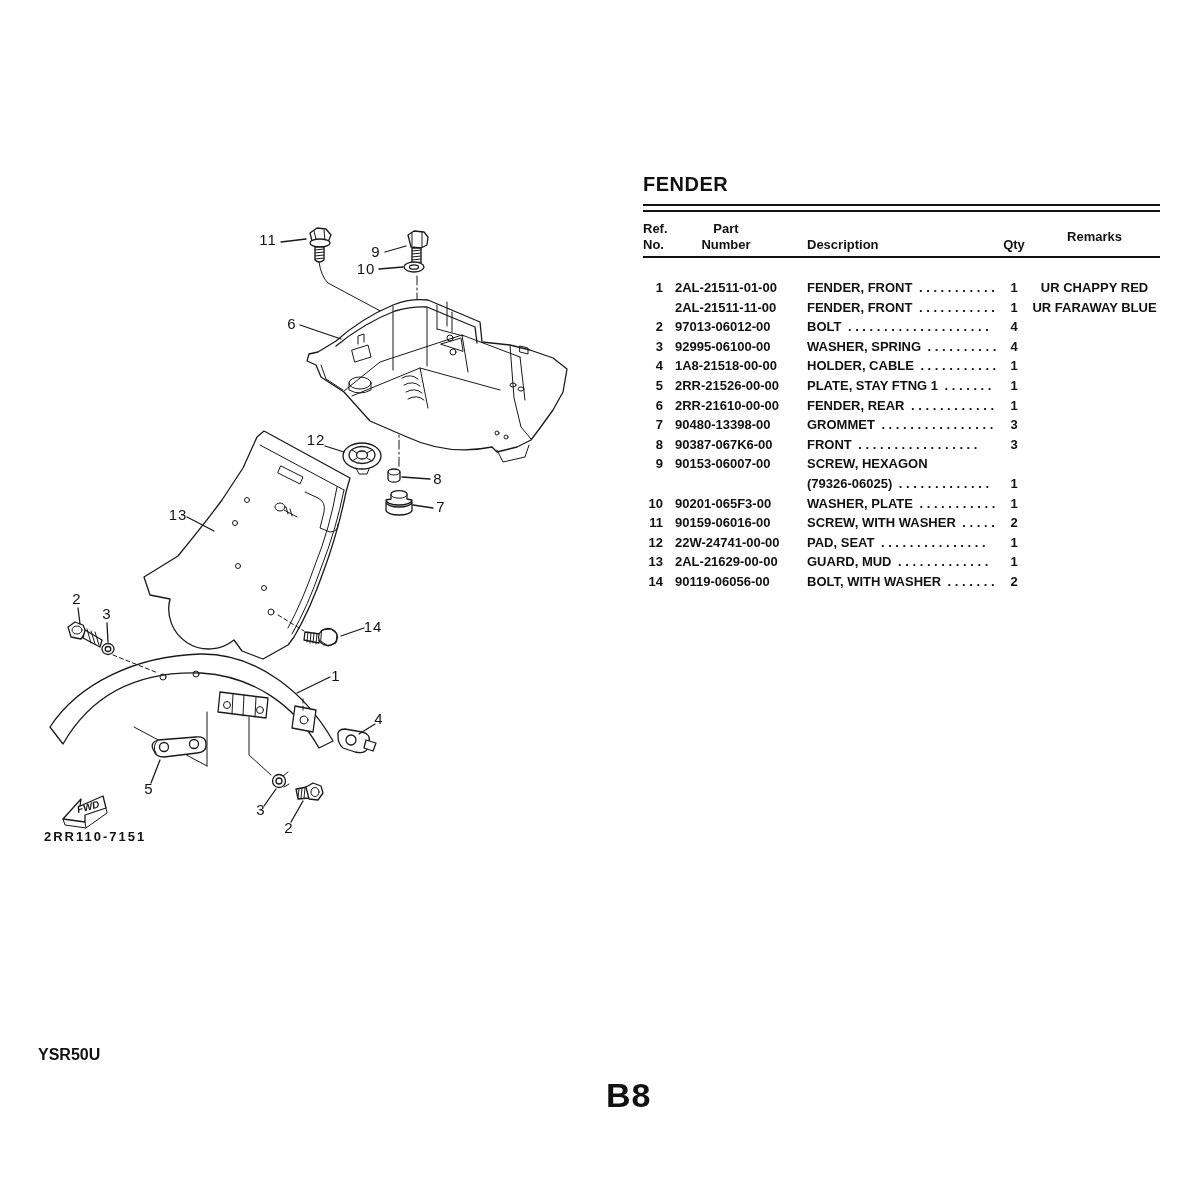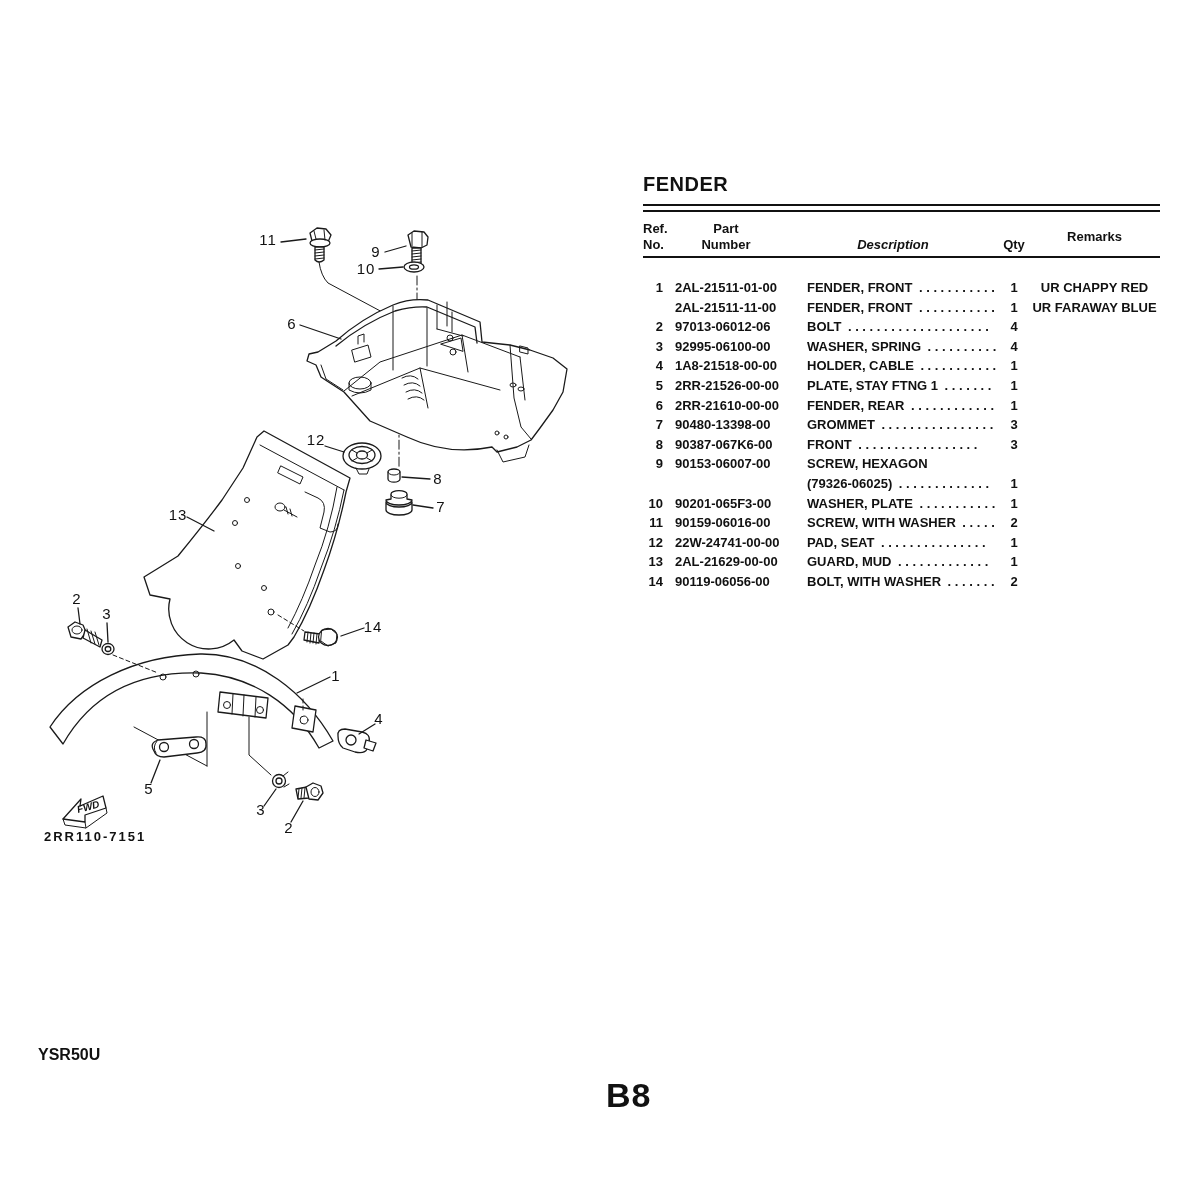--- a/index.html
+++ b/index.html
@@ -24,21 +24,21 @@
   #diagram text.code{font-size:13px;font-weight:bold;letter-spacing:2px;}
   #diagram text.fwd{font-size:10px;font-weight:bold;font-style:italic;letter-spacing:0;}
   
   .parts-table{position:absolute;left:643px;top:168px;width:517px;}
   .pt-title{font-size:20px;font-weight:bold;line-height:32px;letter-spacing:0.5px;}
   .rule-double{margin-top:4px;height:4px;border-top:2px solid #111;border-bottom:2px solid #111;}
   .grid{display:grid;grid-template-columns:32px 132px 192px 30px 131px;}
   .thead{margin-top:9px;font-size:13px;font-weight:bold;line-height:16px;}
   .thead .hc1{text-align:left;}
   .thead .hc2{text-align:center;padding-right:30px;}
-  .thead .hc3{text-align:center;padding-right:20px;display:flex;flex-direction:column;justify-content:flex-end;font-style:italic;}
+  .thead .hc3{text-align:left;padding-right:20px;display:flex;flex-direction:column;justify-content:flex-end;}
   .thead .hc4{text-align:center;display:flex;flex-direction:column;justify-content:flex-end;}
   .thead .hc5{text-align:center;display:flex;flex-direction:column;justify-content:center;}
   .thead span{display:block;}
   .rule-single{margin-top:3px;border-top:2px solid #111;}
   .tbody{margin-top:20px;font-size:13px;font-weight:bold;}
   .trow>div{line-height:19.6px;}
   .trow .c1{text-align:right;padding-right:12px;}
   .trow .c3{white-space:nowrap;}
   .trow .c4{text-align:center;align-self:end;}
   .trow .c5{text-align:center;white-space:nowrap;}
@@ -287,21 +287,21 @@
         <div class="c1"></div>
         <div class="c2">2AL-21511-11-00</div>
         <div class="c3">
           <div>FENDER, FRONT . . . . . . . . . . .</div>
         </div>
         <div class="c4">1</div>
         <div class="c5">UR FARAWAY BLUE</div>
       </div>
       <div class="trow grid">
         <div class="c1">2</div>
-        <div class="c2">97013-06012-06</div>
+        <div class="c2">97013-06012-00</div>
         <div class="c3">
           <div>BOLT . . . . . . . . . . . . . . . . . . . .</div>
         </div>
         <div class="c4">4</div>
         <div class="c5"></div>
       </div>
       <div class="trow grid">
         <div class="c1">3</div>
         <div class="c2">92995-06100-00</div>
         <div class="c3">

